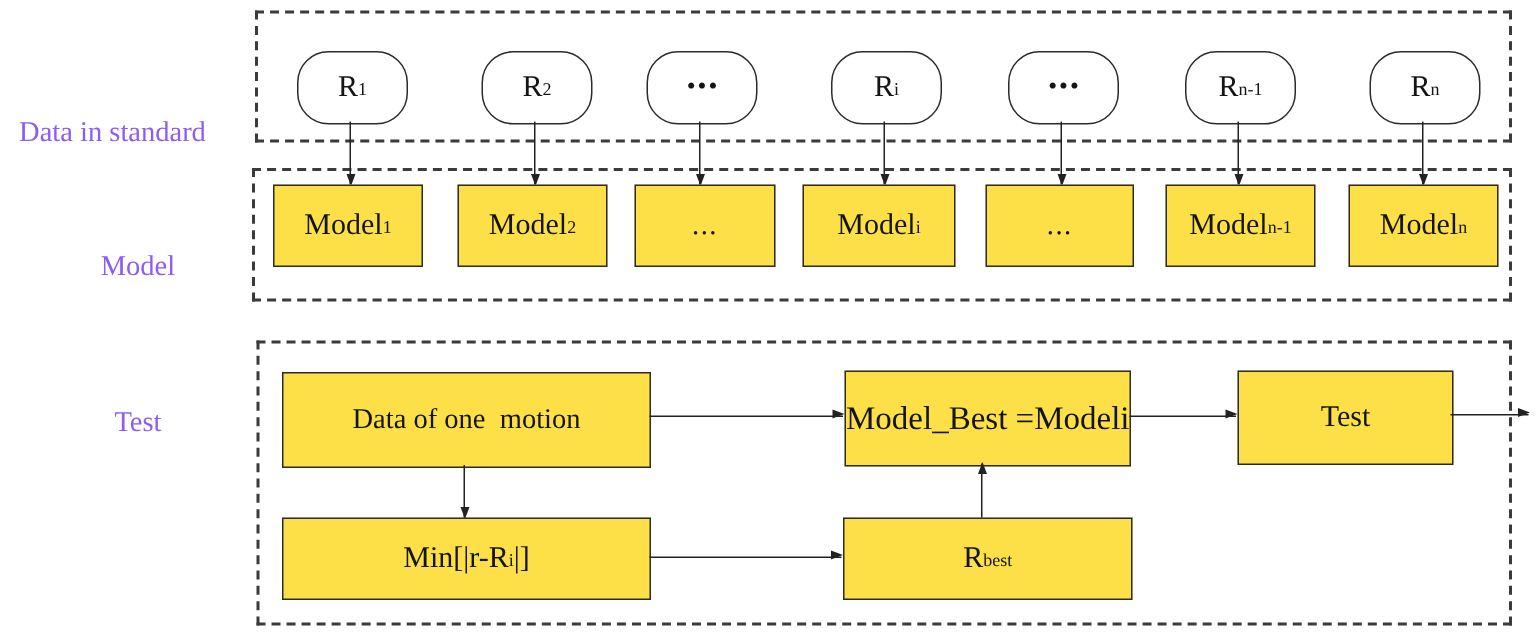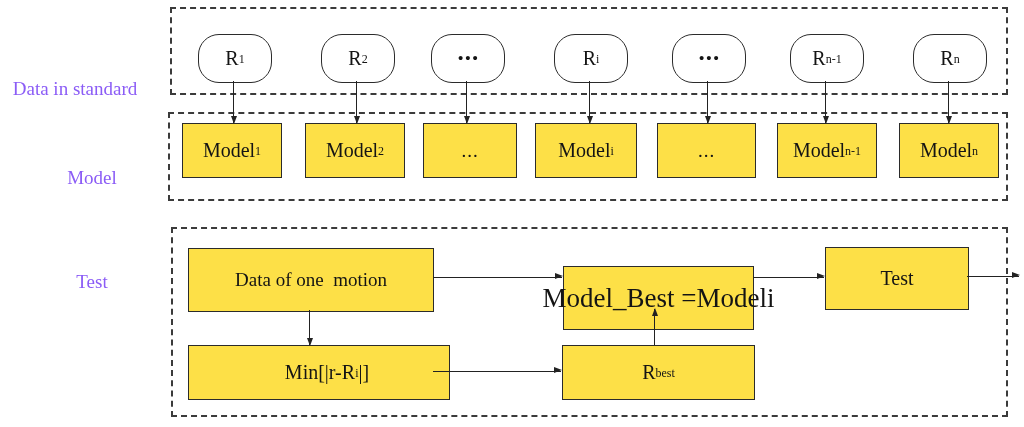--- a/index.html
+++ b/index.html
@@ -158,24 +158,24 @@
   <div class="rect" style="left:777px; top:123px; width:98px; height:53px;">
     <span>Model</span><sub>n-1</sub>
   </div>
   <div class="rect" style="left:899px; top:123px; width:98px; height:53px;">
     <span>Model</span><sub>n</sub>
   </div>
 
   <div class="rect multiline" style="left:188px; top:248px; width:244px; height:62px;">
     <div>Data of one  motion</div>
   </div>
-  <div class="rect" style="left:188px; top:345px; width:244px; height:53px;padding-left:16px;">
+  <div class="rect" style="left:188px; top:345px; width:244px; height:53px;">
     <span>Min[|r-R</span><sub>i</sub><span>|]</span>
   </div>
-  <div class="rect" style="left:563px; top:247px; width:189px; height:62px; font-size:27px;margin-top:19px;">
+  <div class="rect" style="left:563px; top:247px; width:189px; height:62px; font-size:22px;">
     <span>Model_Best =Modeli</span>
   </div>
   <div class="rect" style="left:825px; top:247px; width:142px; height:61px;">
     <span>Test</span>
   </div>
   <div class="rect" style="left:562px; top:345px; width:191px; height:53px;">
     <span>R</span><sub>best</sub>
   </div>
 
   <div class="arr-d" style="left:309px; top:310px; height:35px;"></div>

